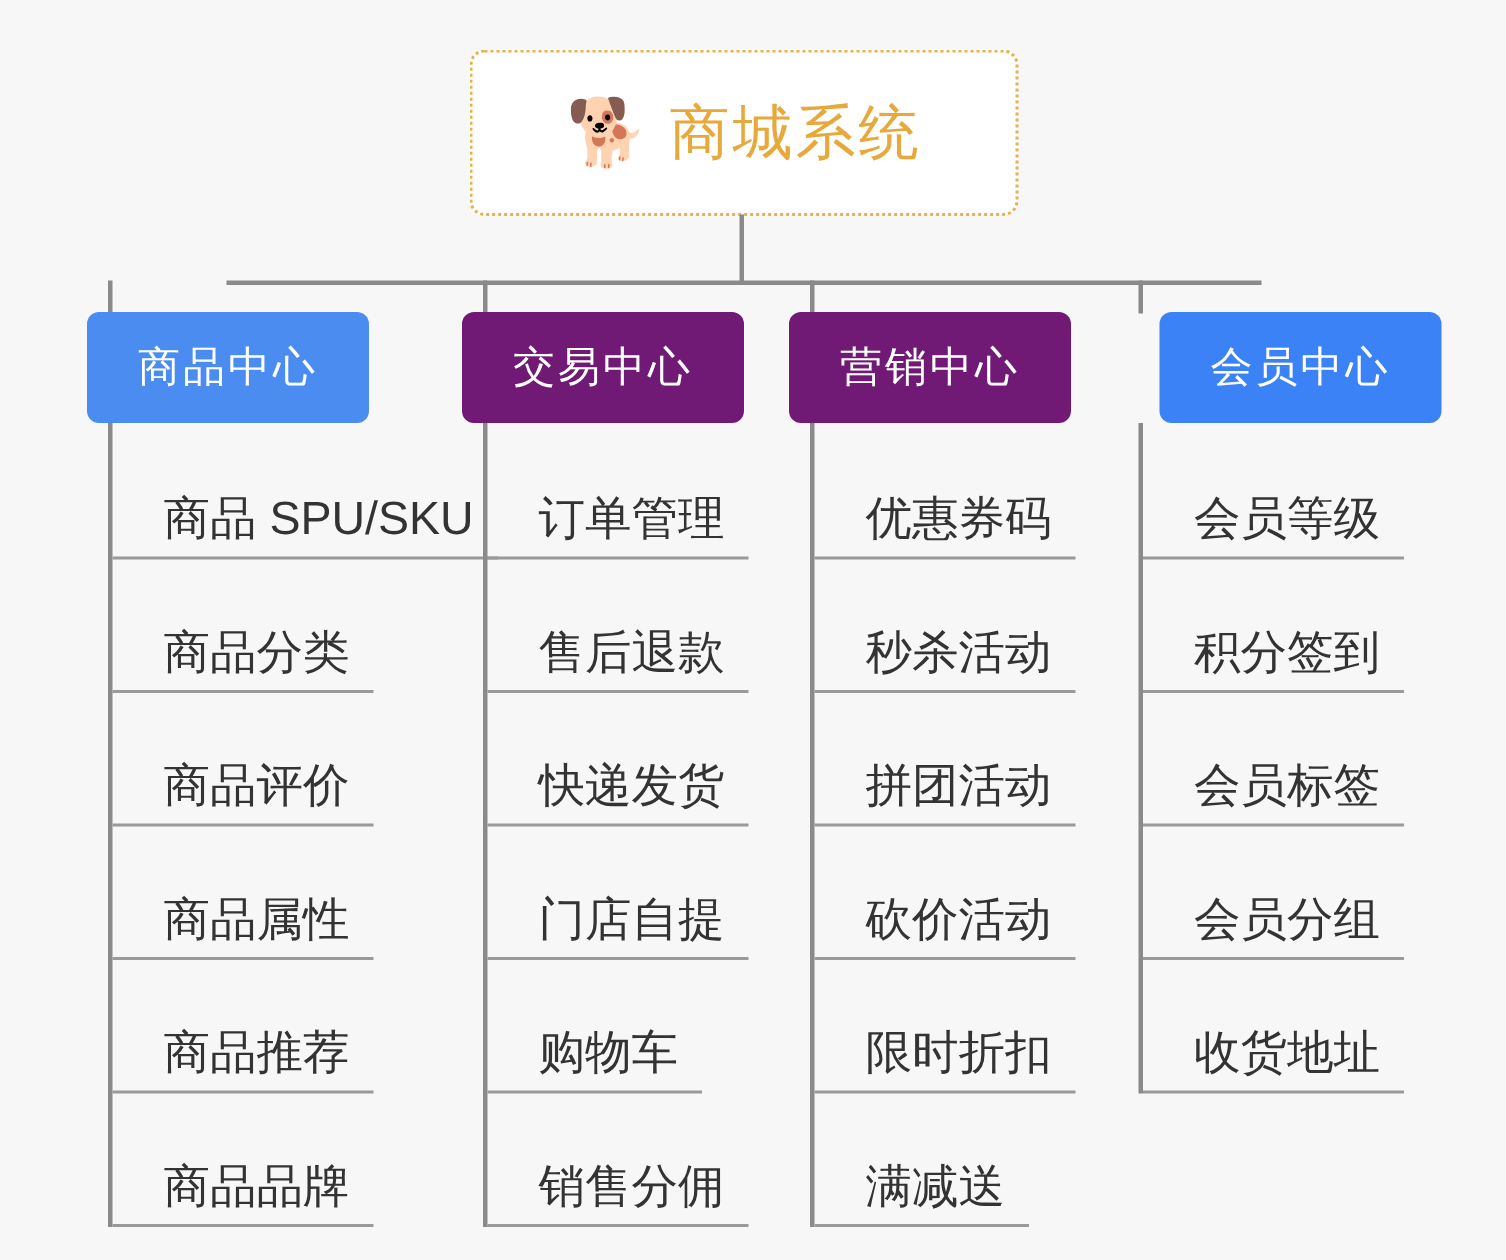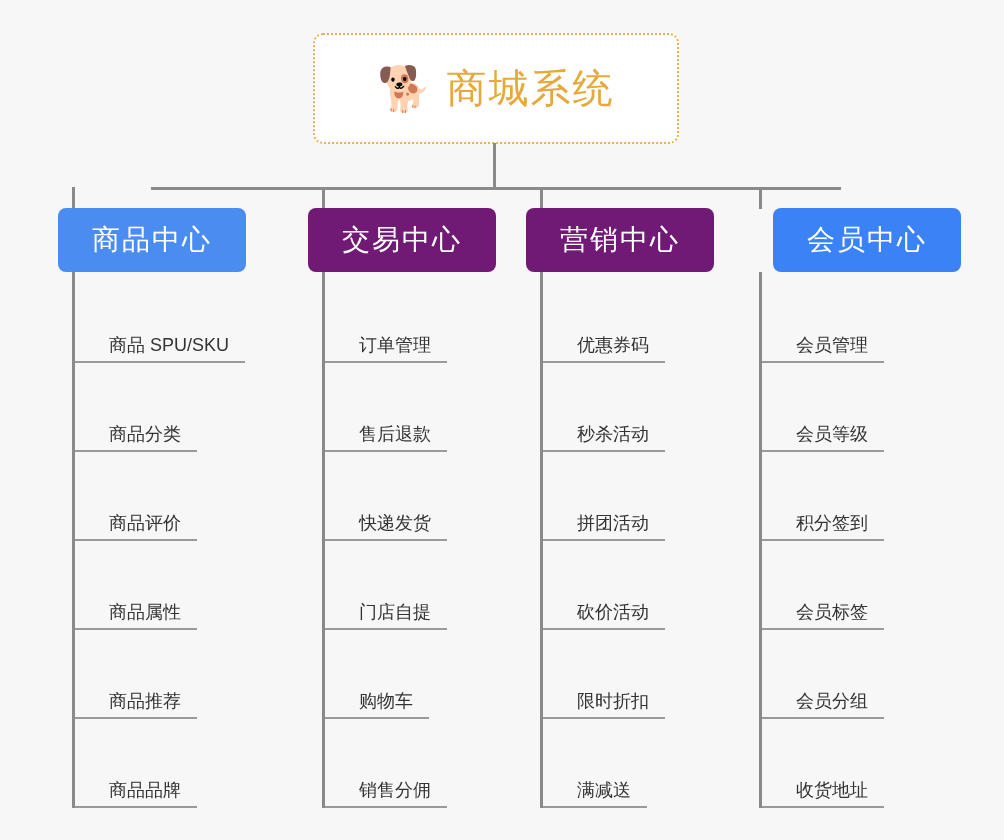--- a/index.html
+++ b/index.html
@@ -70,21 +70,21 @@
   }
 
   
   .column {
     position: absolute;
     top: 208px;
     width: 188px;
   }
   .cat-box {
     width: 188px;
-    height: 64px;
+    height: 74px;
     border-radius: 8px;
     display: flex;
     align-items: center;
     justify-content: center;
     color: #ffffff;
     font-size: 28px;
     letter-spacing: 2px;
   }
 
   
@@ -97,21 +97,21 @@
 
   .leaf {
     position: relative;
     height: 89px;
     display: flex;
     align-items: flex-end;
     justify-content: flex-start;
   }
   .leaf-label {
     display: inline-block;
-    font-size: 18px;
+    font-size: 31px;
     color: #333333;
     white-space: nowrap;
     padding: 0 16px 4px 34px;
     border-bottom: 2px solid #9a9a9a;
   }
 </style>
 </head>
 <body>
 
 <div id="canvas">
@@ -206,23 +206,20 @@
             <span class="leaf-label">满减送</span>
           </div>
         </div>
       </div>
       <div class="column" style="left: 745px;">
         <div class="cat-box" style="background: #3b82f6; margin-left: 28px;">
           <span>会员中心</span>
         </div>
         <div class="branch">
           <div class="leaf">
-            <span class="leaf-label">会员管理</span>
-          </div>
-          <div class="leaf">
             <span class="leaf-label">会员等级</span>
           </div>
           <div class="leaf">
             <span class="leaf-label">积分签到</span>
           </div>
           <div class="leaf">
             <span class="leaf-label">会员标签</span>
           </div>
           <div class="leaf">
             <span class="leaf-label">会员分组</span>

